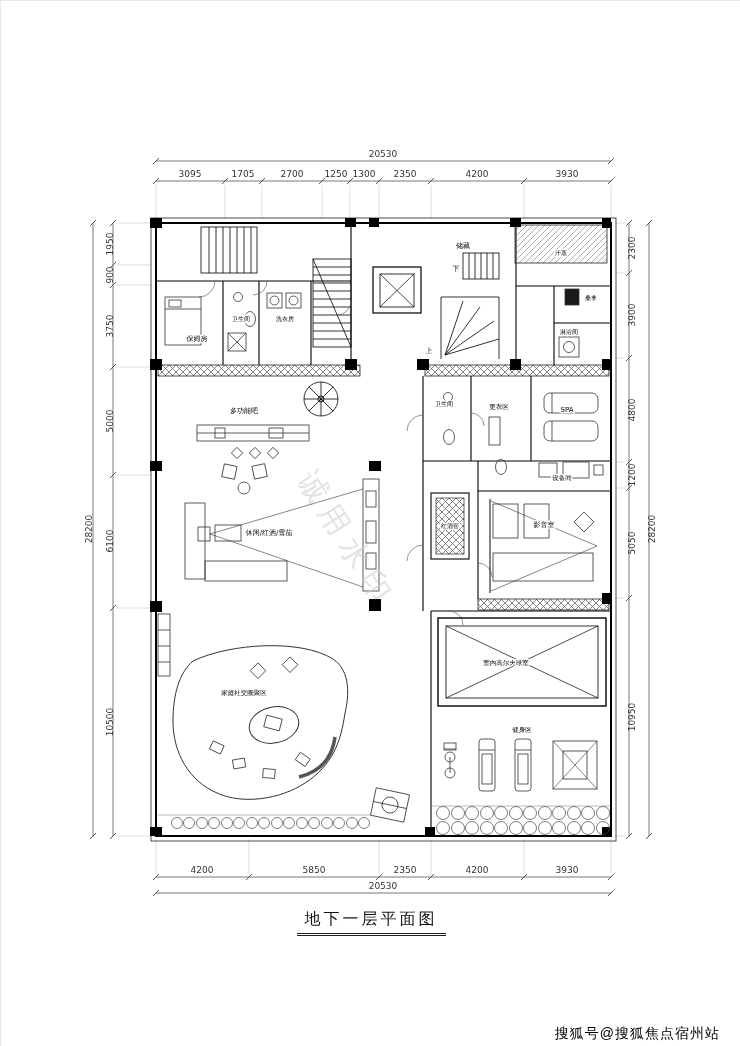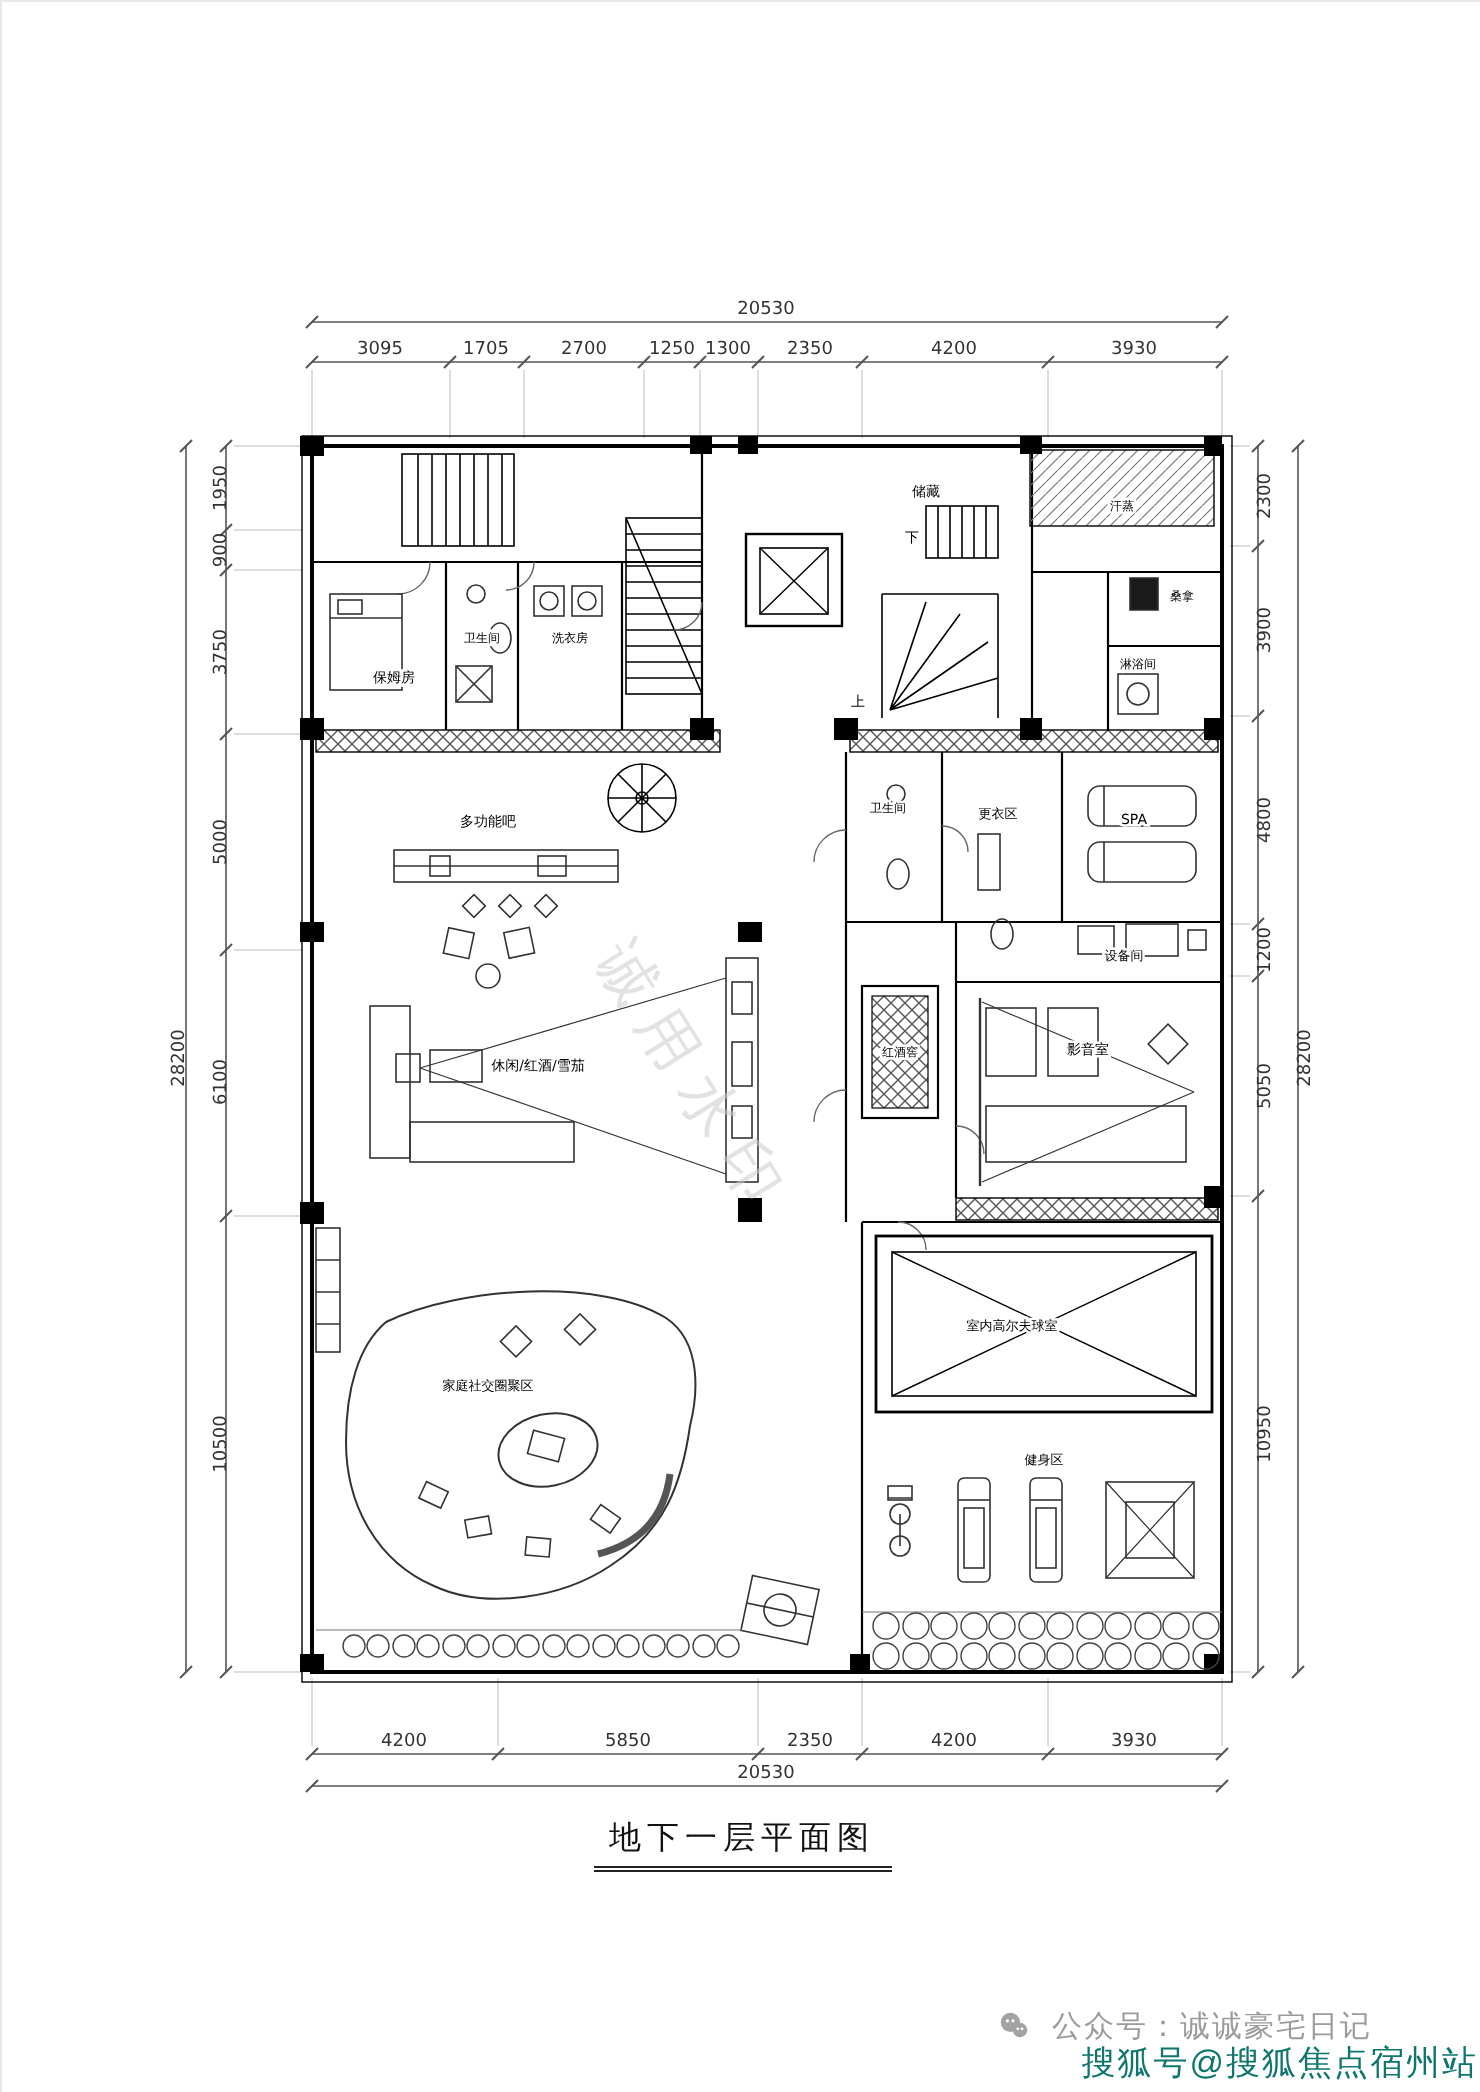--- a/index.html
+++ b/index.html
@@ -5,21 +5,21 @@
   html,body{margin:0;padding:0;background:#fff}
   .page{position:relative;width:740px;height:1046px;background:#fff;border:1px solid #e8e8e8;
         overflow:hidden;font-family:"Liberation Sans","DejaVu Sans",sans-serif}
   .plan-svg{position:absolute;left:0;top:0}
   .plan-svg text{font-family:"DejaVu Sans","Liberation Sans",sans-serif}
   .title-wrap{position:absolute;left:0;top:908px;width:100%;text-align:center}
   .title-wrap span{display:inline-block;font-size:16px;font-weight:normal;letter-spacing:3px;
         color:#111;border-bottom:3px double #222;padding:0 8px 3px}
   .footer-center{position:absolute;right:55px;bottom:22px;color:#9b9b9b;font-size:15px;letter-spacing:1px}
   .footer-center .wx{display:inline-block;vertical-align:-3px;margin-right:6px}
-  .footer-right{position:absolute;right:2px;bottom:4px;color:#0f766e;font-size:17px;letter-spacing:1px}
+  .footer-right{position:absolute;right:21px;bottom:4px;color:#000000;font-size:14px;letter-spacing:1px}
 </style>
 </head>
 <body>
 
 <div class="page">
 
 <svg class="plan-svg" width="740" height="1046" viewBox="0 0 740 1046">
   <defs>
     <pattern id="xh" width="7" height="7" patternUnits="userSpaceOnUse">
       <path d="M0 0 L7 7 M7 0 L0 7" stroke="#555" stroke-width="0.7" fill="none"></path>
@@ -307,30 +307,17 @@
     <text x="521" y="731" font-size="6.5">健身区</text>
     <text x="428" y="352">上</text>
     <text x="455" y="270">下</text>
   </g>
 </svg>
 
 <div class="title-wrap">
   <span>地下一层平面图</span>
 </div>
 
-<div class="footer-center">
-  <span class="wx">
-    <svg width="16" height="16" viewBox="0 0 16 16">
-      <circle cx="6.2" cy="6.2" r="4.8" fill="#a3a3a3"></circle>
-      <circle cx="11" cy="10" r="3.6" fill="#a3a3a3"></circle>
-      <circle cx="4.7" cy="5.4" r="0.8" fill="#fff"></circle>
-          <circle cx="7.5" cy="5.4" r="0.8" fill="#fff"></circle>
-      <circle cx="9.9" cy="9.4" r="0.7" fill="#fff"></circle>
-          <circle cx="12" cy="9.4" r="0.7" fill="#fff"></circle>
-    </svg>
-  </span>
-  <span>公众号：诚诚豪宅日记</span>
-</div>
 <div class="footer-right">
   <span>搜狐号@搜狐焦点宿州站</span>
 </div>
 
 </div>
 
 </body></html>

